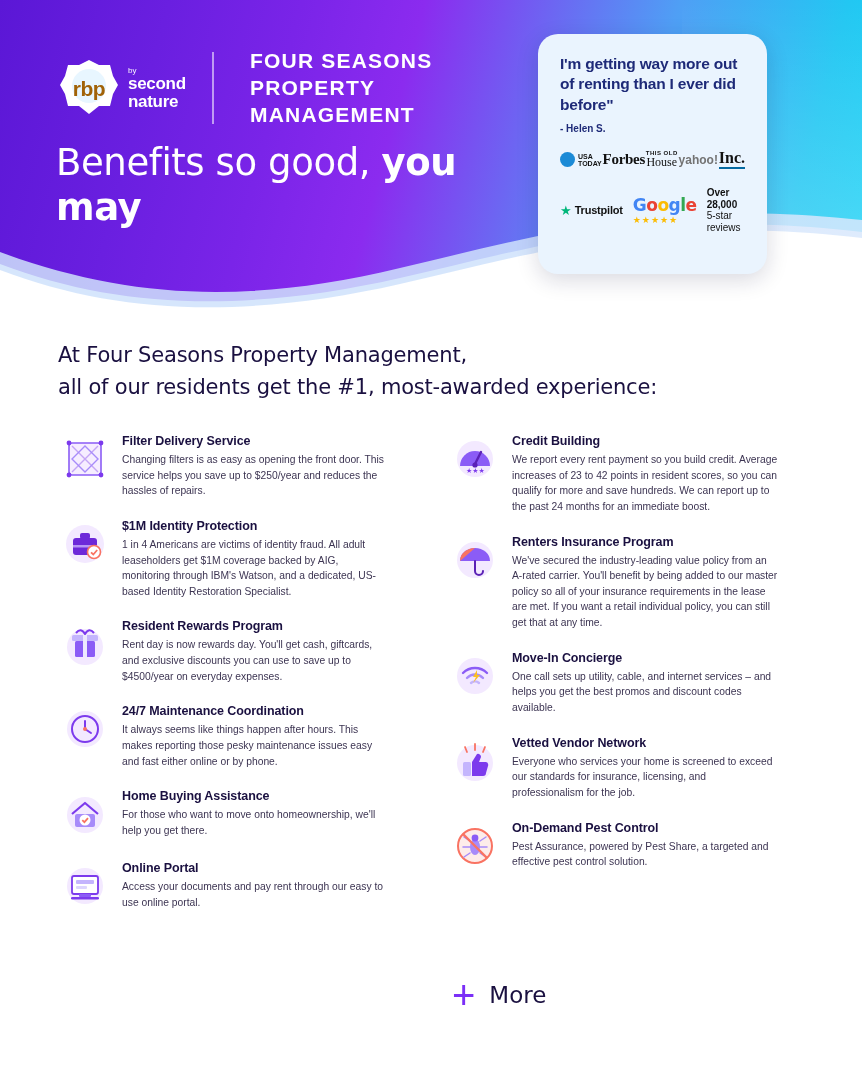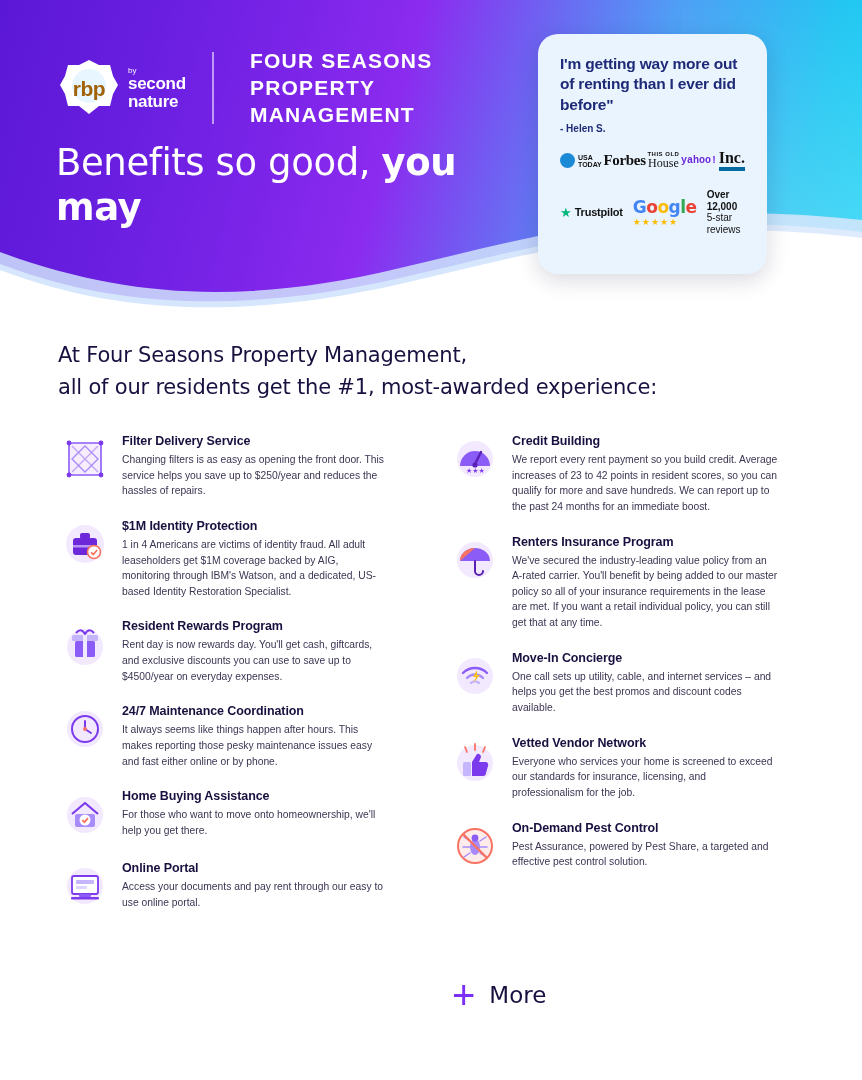--- a/index.html
+++ b/index.html
@@ -81,22 +81,22 @@
     margin-top: 16px;
   }
   .press-row2 { display: flex; align-items: center; margin-top: 18px; gap: 10px; }
   .usatoday { display: flex; align-items: center; gap: 3px; }
   .usa-dot { width: 15px; height: 15px; border-radius: 50%; background: #1b8ad6; }
   .usa-txt { font-size: 7px; font-weight: bold; color: #111; line-height: 1.0; }
   .forbes { font-family: "Liberation Serif", serif; font-weight: bold; font-size: 15px; color: #111; letter-spacing: -0.3px;}
   .thishouse { text-align: center; line-height: 0.95; }
   .th1 { font-size: 6px; font-weight: bold; color: #111; letter-spacing: .5px;}
   .th2 { font-family: "Liberation Serif", serif; font-size: 12px; font-weight: normal; color: #111; }
-  .yahoo { font-family: Liberation Mono, monospace; font-weight: bold; font-size: 10px; color: #6d28d9; }
-  .inc { font-family: "Liberation Serif", serif; font-weight: bold; font-size: 16px; color: #111; border-bottom: 4px solid #0369a1; line-height: 1; padding-bottom: 1px;}
+  .yahoo { font-family: Liberation Sans, sans-serif; font-weight: bold; font-size: 12px; color: #737373; }
+  .inc { font-family: "Liberation Serif", serif; font-weight: bold; font-size: 16px; color: #111; border-bottom: 2px solid #0369a1; line-height: 1; padding-bottom: 1px;}
   .trustpilot { display: flex; align-items: center; gap: 3px; }
   .tp-star { color: #00b67a; font-size: 13px; }
   .tp-txt { font-size: 11px; font-weight: bold; color: #111; letter-spacing: -0.2px;}
   .google { text-align: left; }
   .g-word { font-size: 17px; font-weight: bold; font-family: "DejaVu Sans", sans-serif; letter-spacing: -0.5px;}
   .g-b { color:#4285F4 } .g-r { color:#EA4335 } .g-y { color:#FBBC05 } .g-g { color:#34A853 }
   .g-stars { color: #fbbc05; font-size: 9px; letter-spacing: 1px; }
   .reviews-txt { font-size: 10px; color: #111; line-height: 1.15; }
   .reviews-txt b { font-weight: bold; }
 
@@ -189,21 +189,21 @@
       <div class="press-row2">
         <div class="trustpilot">
           <span class="tp-star">★</span>
           <span class="tp-txt">Trustpilot</span>
         </div>
         <div class="google">
           <div class="g-word"><span class="g-b">G</span><span class="g-r">o</span><span class="g-y">o</span><span class="g-b">g</span><span class="g-g">l</span><span class="g-r">e</span></div>
           <div class="g-stars">★★★★★</div>
         </div>
         <div class="reviews-txt">
-          <b>Over 12,000</b><br>
+          <b>Over 28,000</b><br>
           <span>5-star reviews</span>
         </div>
       </div>
     </div>
   </div>
 
   <div class="intro">
     <span>At </span><b>Four Seasons Property Management,</b><br>
     <span>all of our residents get the #1, most-awarded experience:</span>
   </div>

